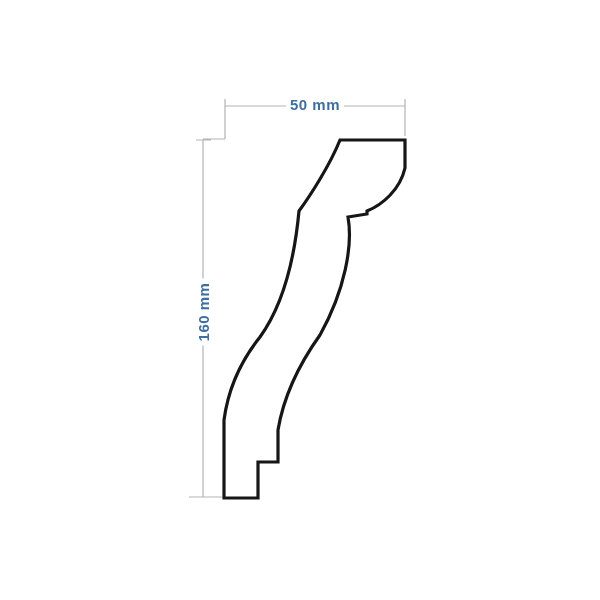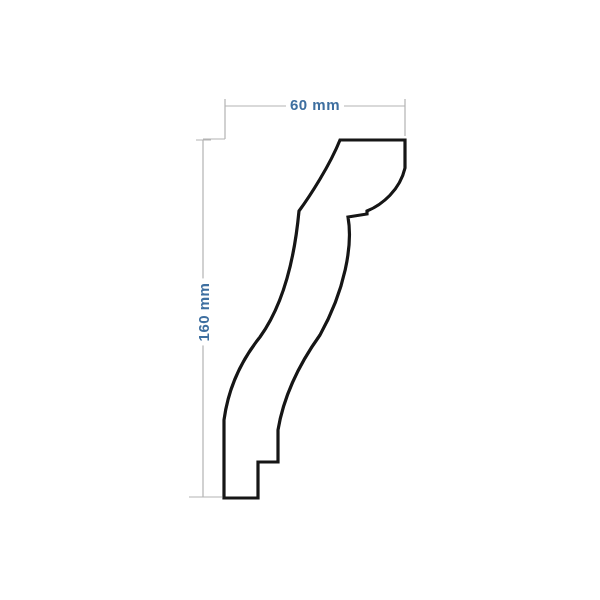--- a/index.html
+++ b/index.html
@@ -53,17 +53,17 @@
 </head>
 <body>
 
 <div class="canvas">
 
   <svg class="drawing-svg" width="600" height="600" viewBox="0 0 600 600">
     <path class="dim-path" d="M225,106 H405 M225,99 V113 M405,99 V113 M225,106 V139 M203,139 H225 M196,140 H211 M203,140 V497 M189,497 H214 M203,497 H222 M405,106 V136"></path>
     <path class="profile-path" d="M340,140 L405,140 L405,168 C400,190 382,205 367,211 L367,214 L348,217 C353,245 345,290 320,335 C295,370 283,400 278,430 L278,462 L258,462 L258,498 L224,498 L224,420 C228,390 240,362 260,337 C278,312 293,275 299,211 C310,196 330,165 340,140 Z"></path>
   </svg>
 
-  <div class="dim-label horizontal" style="left: 315px; top: 105px;">60 mm</div>
+  <div class="dim-label horizontal" style="left: 315px; top: 105px;">50 mm</div>
 
   <div class="dim-label vertical" style="left: 204px; top: 312px;">160 mm</div>
 
 </div>
 
 </body></html>

